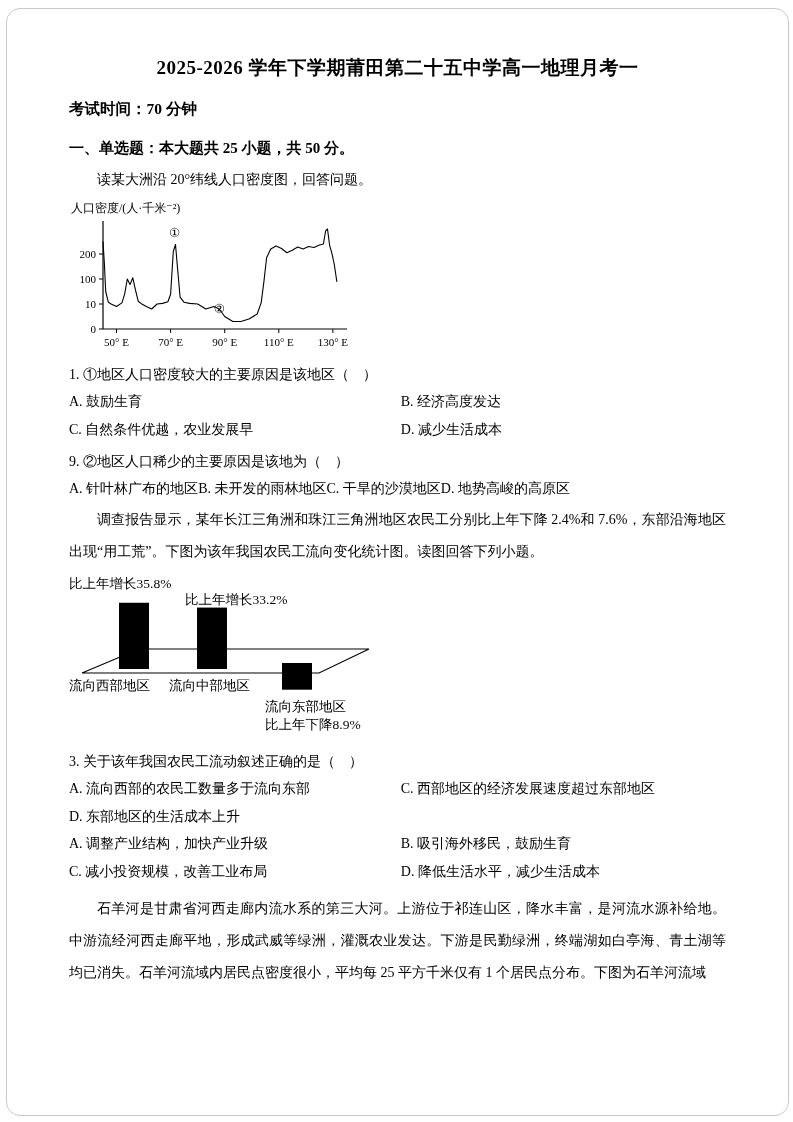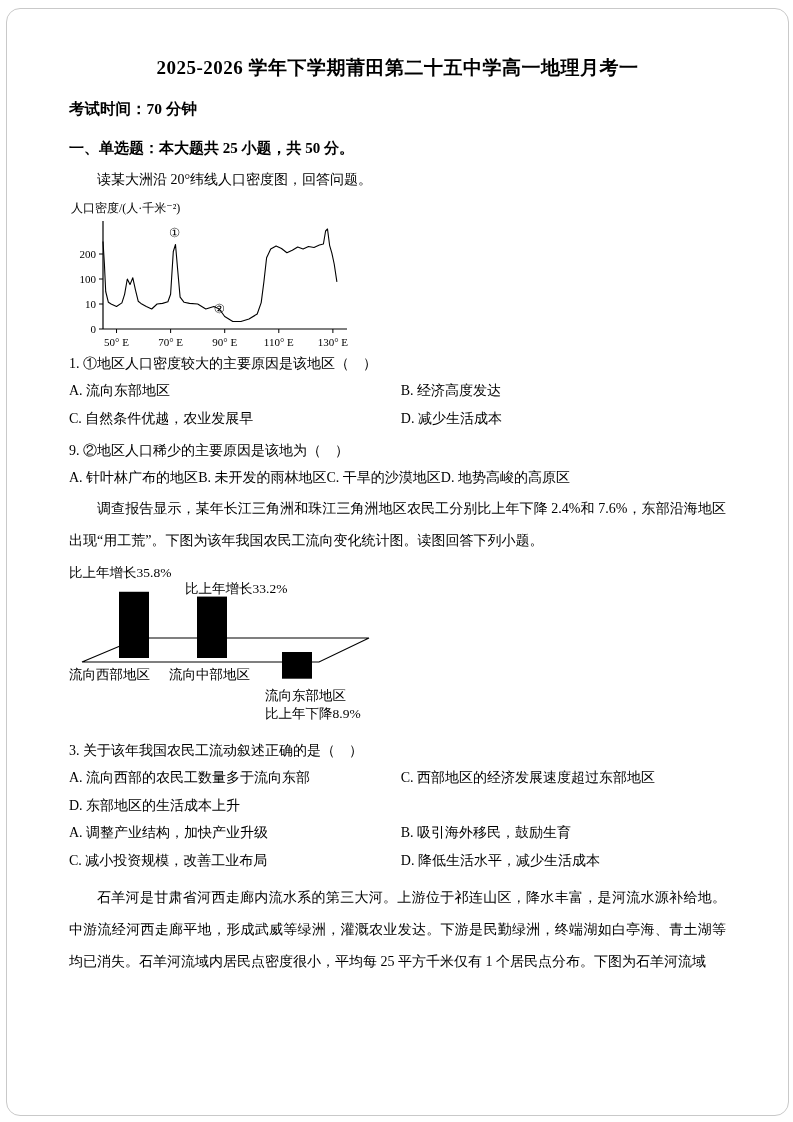--- a/index.html
+++ b/index.html
@@ -6,21 +6,21 @@
   html,body { width:793px; height:1122px; background:#ffffff; }
   body { font-family:"Liberation Serif","DejaVu Serif",serif; color:#000; position:relative; }
   .page { position:absolute; left:6px; top:8px; right:4px; bottom:6px;
           border:1px solid #c9c9c9; border-radius:14px;
           padding:46px 62px 16px 62px; overflow:hidden; background:#fff; }
   .title { font-size:19px; font-weight:bold; text-align:center; letter-spacing:0.5px; }
   .subtitle { font-size:15.5px; font-weight:bold; text-align:left; margin-top:18px; }
   .section-heading { font-size:15px; font-weight:bold; margin-top:19px; }
   .passage { font-size:14px; line-height:2.3; text-indent:2em; text-align:justify; margin-top:6px; }
   .q-stem { font-size:14px; margin-top:14px; }
-  .q1 .q-stem { margin-top:0; }
+  .q1 .q-stem { margin-top:11px; }
   .opts-2col { display:grid; grid-template-columns:50.5% 49.5%; row-gap:10px; margin-top:9px; font-size:14px; }
   .opts-row { display:flex; justify-content:flex-start; margin-top:9px; font-size:14px; padding-right:4px; }
   .option { white-space:nowrap; }
   
   .chart1 { margin-top:4px; }
   .chart1-ylabel { font-size:12px; margin-left:2px; }
   .chart1 svg { display:block; }
   
   .chart2 { position:relative; width:430px; height:164px; margin-top:6px; }
   .chart2 svg { position:absolute; left:0; top:0; }
@@ -62,21 +62,21 @@
         <text x="263.8863636363636" y="129" text-anchor="middle" font-size="11">130° E</text>
         <polyline points="34.0,24.5 35.4,47.0 36.7,74.5 39.4,85.3 42.1,87.0 47.5,89.5 52.9,85.9 55.6,77.3 58.3,62.0 61.0,67.6 63.8,60.8 66.5,73.1 69.2,84.2 71.9,86.4 77.3,89.5 82.7,92.0 88.1,87.0 93.5,86.4 98.9,84.8 101.6,77.3 104.3,34.5 106.5,27.5 108.6,52.0 111.1,80.1 115.1,85.3 120.5,86.4 128.7,87.0 136.8,92.0 144.9,89.5 150.3,92.0 155.7,99.5 163.8,104.5 171.9,104.5 180.0,102.0 188.2,97.0 192.2,85.6 194.9,64.8 197.6,40.8 201.7,32.0 207.1,29.0 212.5,31.5 217.9,35.8 223.3,33.3 228.7,30.0 234.1,32.0 239.5,29.5 245.0,30.5 250.4,28.0 254.4,27.0 256.6,14.0 258.5,12.0 260.6,28.3 262.8,35.8 265.2,47.0 267.9,64.8" fill="none" stroke="#000" stroke-width="1.1" stroke-linejoin="round"></polyline>
         <text x="105.67045454545455" y="19.75" text-anchor="middle" font-size="12.5">①</text>
         <text x="150.29545454545456" y="96" text-anchor="middle" font-size="12.5">②</text>
       </svg>
   </figure>
 
   <div class="question q1">
     <div class="q-stem">1. ①地区人口密度较大的主要原因是该地区（　）</div>
     <div class="opts-2col">
-      <div class="option">A. 流向东部地区</div>
+      <div class="option">A. 鼓励生育</div>
       <div class="option">B. 经济高度发达</div>
       <div class="option">C. 自然条件优越，农业发展早</div>
       <div class="option">D. 减少生活成本</div>
     </div>
   </div>
 
   <div class="question q2">
     <div class="q-stem">9. ②地区人口稀少的主要原因是该地为（　）</div>
     <div class="opts-row">
       <div class="option">A. 针叶林广布的地区</div>

